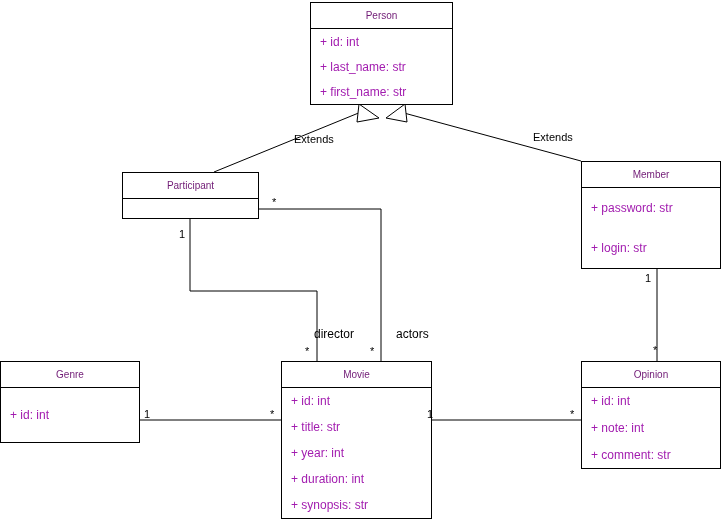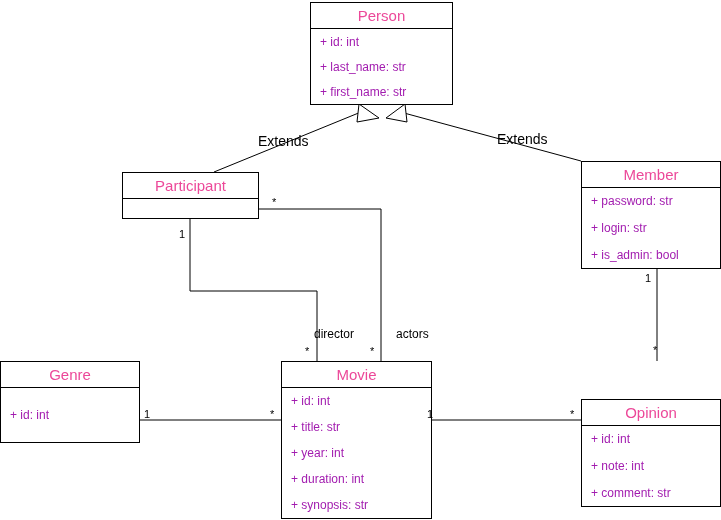--- a/index.html
+++ b/index.html
@@ -28,22 +28,22 @@
     position: absolute;
     box-sizing: border-box;
     border: 1px solid #000000;
     background: #ffffff;
     display: flex;
     flex-direction: column;
   }
   .uml-class-name {
     box-sizing: border-box;
     text-align: center;
-    font-size: 15px;
-    color: #ec4899;
+    font-size: 10px;
+    color: #701a75;
     line-height: 1;
     display: flex;
     align-items: center;
     justify-content: center;
     border-bottom: 1px solid #000000;
     height: 26px;
     flex: 0 0 auto;
   }
   .uml-attrs {
     box-sizing: border-box;
@@ -55,25 +55,26 @@
   }
   .uml-attr {
     font-size: 12px;
     color: #a21caf;
     line-height: 1;
     padding-left: 9px;
     white-space: nowrap;
   }
   .edge-label {
     position: absolute;
-    font-size: 14px;
+    font-size: 11px;
     color: #000000;
     line-height: 1;
     white-space: nowrap;
     background: transparent;
+    margin-left: 36px;
   }
   .mult-label {
     position: absolute;
     font-size: 11px;
     color: #000000;
     line-height: 1;
     white-space: nowrap;
   }
   .role-label {
     position: absolute;
@@ -126,21 +127,20 @@
   <div class="uml-class" style="left:122px; top:172px; width:137px; height:47px;gap:44px;">
     <div class="uml-class-name">Participant</div>
     <div class="uml-attrs"></div>
   </div>
 
   <div class="uml-class" style="left:581px; top:161px; width:140px; height:108px;">
     <div class="uml-class-name">Member</div>
     <div class="uml-attrs">
       <div class="uml-attr">+ password: str</div>
       <div class="uml-attr">+ login: str</div>
-      <div class="uml-attr">+ is_admin: bool</div>
     </div>
   </div>
 
   <div class="uml-class" style="left:0px; top:361px; width:140px; height:82px;">
     <div class="uml-class-name">Genre</div>
     <div class="uml-attrs">
       <div class="uml-attr">+ id: int</div>
     </div>
   </div>
 
@@ -148,21 +148,21 @@
     <div class="uml-class-name">Movie</div>
     <div class="uml-attrs">
       <div class="uml-attr">+ id: int</div>
       <div class="uml-attr">+ title: str</div>
       <div class="uml-attr">+ year: int</div>
       <div class="uml-attr">+ duration: int</div>
       <div class="uml-attr">+ synopsis: str</div>
     </div>
   </div>
 
-  <div class="uml-class" style="left:581px; top:361px; width:140px; height:108px;margin-top:38px;">
+  <div class="uml-class" style="left:581px; top:361px; width:140px; height:108px;">
     <div class="uml-class-name">Opinion</div>
     <div class="uml-attrs">
       <div class="uml-attr">+ id: int</div>
       <div class="uml-attr">+ note: int</div>
       <div class="uml-attr">+ comment: str</div>
     </div>
   </div>
 
   <div class="edge-label" style="left:258px; top:134px;">Extends</div>
 

